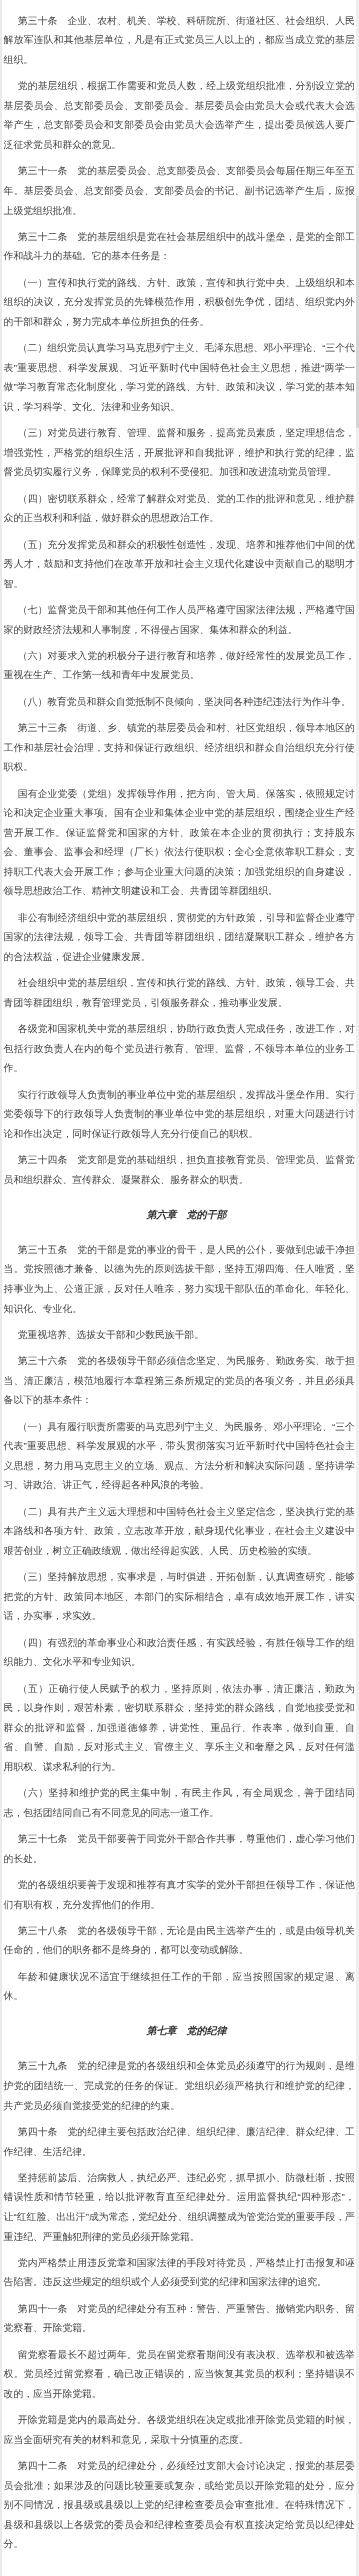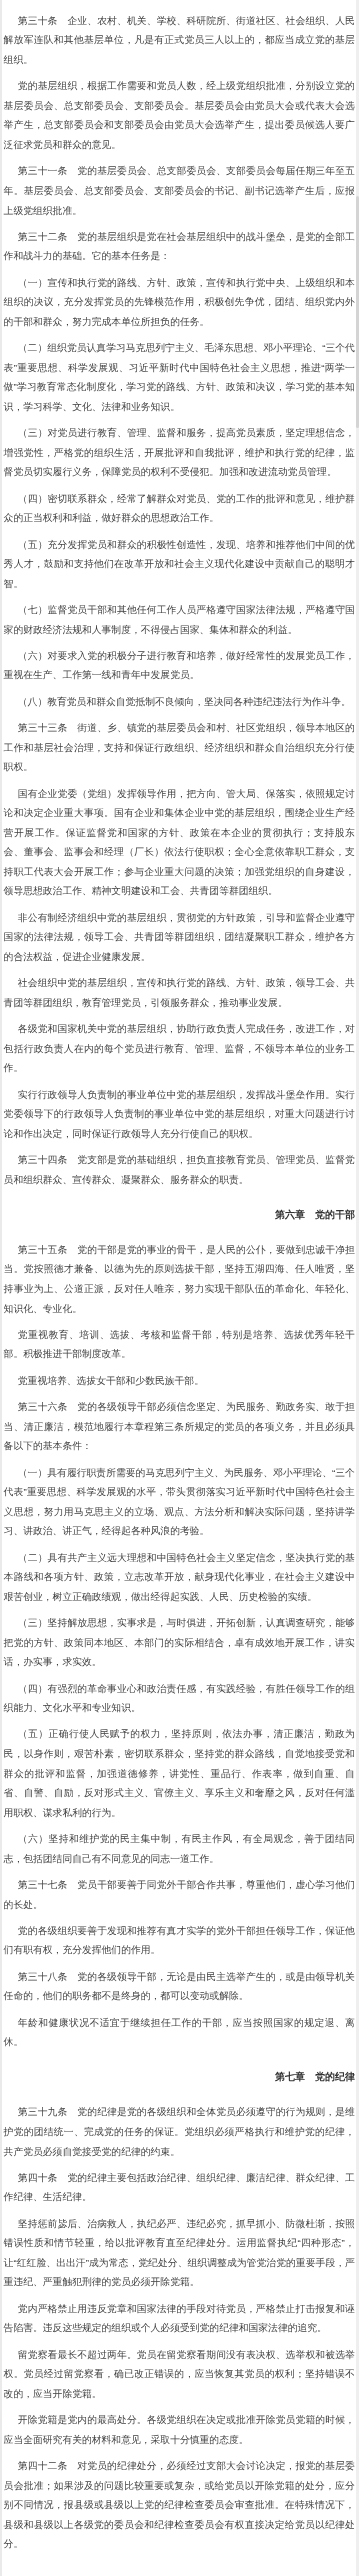--- a/index.html
+++ b/index.html
@@ -15,21 +15,21 @@
   .content{
     position:relative;margin:0 4.1px 0 3.6px;
     color:#3f3f3f;font-size:9.8px;line-height:19.6px;
     text-align:justify;
   }
   .clipped{height:4.1px;overflow:hidden;}
   .clipped p{margin:0;margin-top:-16px;}
   p.paragraph{margin:6.7px 0;text-indent:1.45em;}
   h2.heading{
     margin:15.5px 0;font-size:10px;line-height:19.6px;font-weight:bold;
-    color:#333333;text-indent:1.45em;text-align:right;
+    color:#333333;text-indent:1.45em;text-align:center;font-style:italic;
   }
 </style>
 </head>
 <body>
 
 <div class="edge edge-left"></div>
 <div class="edge edge-right"></div>
 <div class="scroll-thumb"></div>
 
 <div class="content">
@@ -52,37 +52,37 @@
       <p class="paragraph">（八）教育党员和群众自觉抵制不良倾向，坚决同各种违纪违法行为作斗争。</p>
       <p class="paragraph">第三十三条　街道、乡、镇党的基层委员会和村、社区党组织，领导本地区的工作和基层社会治理，支持和保证行政组织、经济组织和群众自治组织充分行使职权。</p>
       <p class="paragraph">国有企业党委（党组）发挥领导作用，把方向、管大局、保落实，依照规定讨论和决定企业重大事项。国有企业和集体企业中党的基层组织，围绕企业生产经营开展工作。保证监督党和国家的方针、政策在本企业的贯彻执行；支持股东会、董事会、监事会和经理（厂长）依法行使职权；全心全意依靠职工群众，支持职工代表大会开展工作；参与企业重大问题的决策；加强党组织的自身建设，领导思想政治工作、精神文明建设和工会、共青团等群团组织。</p>
       <p class="paragraph">非公有制经济组织中党的基层组织，贯彻党的方针政策，引导和监督企业遵守国家的法律法规，领导工会、共青团等群团组织，团结凝聚职工群众，维护各方的合法权益，促进企业健康发展。</p>
       <p class="paragraph">社会组织中党的基层组织，宣传和执行党的路线、方针、政策，领导工会、共青团等群团组织，教育管理党员，引领服务群众，推动事业发展。</p>
       <p class="paragraph">各级党和国家机关中党的基层组织，协助行政负责人完成任务，改进工作，对包括行政负责人在内的每个党员进行教育、管理、监督，不领导本单位的业务工作。</p>
       <p class="paragraph">实行行政领导人负责制的事业单位中党的基层组织，发挥战斗堡垒作用。实行党委领导下的行政领导人负责制的事业单位中党的基层组织，对重大问题进行讨论和作出决定，同时保证行政领导人充分行使自己的职权。</p>
       <p class="paragraph">第三十四条　党支部是党的基础组织，担负直接教育党员、管理党员、监督党员和组织群众、宣传群众、凝聚群众、服务群众的职责。</p>
       <h2 class="heading">第六章　党的干部</h2>
       <p class="paragraph">第三十五条　党的干部是党的事业的骨干，是人民的公仆，要做到忠诚干净担当。党按照德才兼备、以德为先的原则选拔干部，坚持五湖四海、任人唯贤，坚持事业为上、公道正派，反对任人唯亲，努力实现干部队伍的革命化、年轻化、知识化、专业化。</p>
-      <p class="paragraph">党重视教育、培训、选拔、考核和监督干部，特别是培养、选拔优秀年轻干部。积极推进干部制度改革。</p>
       <p class="paragraph">党重视培养、选拔女干部和少数民族干部。</p>
       <p class="paragraph">第三十六条　党的各级领导干部必须信念坚定、为民服务、勤政务实、敢于担当、清正廉洁，模范地履行本章程第三条所规定的党员的各项义务，并且必须具备以下的基本条件：</p>
       <p class="paragraph">（一）具有履行职责所需要的马克思列宁主义、为民服务、邓小平理论、“三个代表”重要思想、科学发展观的水平，带头贯彻落实习近平新时代中国特色社会主义思想，努力用马克思主义的立场、观点、方法分析和解决实际问题，坚持讲学习、讲政治、讲正气，经得起各种风浪的考验。</p>
       <p class="paragraph">（二）具有共产主义远大理想和中国特色社会主义坚定信念，坚决执行党的基本路线和各项方针、政策，立志改革开放，献身现代化事业，在社会主义建设中艰苦创业，树立正确政绩观，做出经得起实践、人民、历史检验的实绩。</p>
       <p class="paragraph">（三）坚持解放思想，实事求是，与时俱进，开拓创新，认真调查研究，能够把党的方针、政策同本地区、本部门的实际相结合，卓有成效地开展工作，讲实话，办实事，求实效。</p>
       <p class="paragraph">（四）有强烈的革命事业心和政治责任感，有实践经验，有胜任领导工作的组织能力、文化水平和专业知识。</p>
       <p class="paragraph">（五）正确行使人民赋予的权力，坚持原则，依法办事，清正廉洁，勤政为民，以身作则，艰苦朴素，密切联系群众，坚持党的群众路线，自觉地接受党和群众的批评和监督，加强道德修养，讲党性、重品行、作表率，做到自重、自省、自警、自励，反对形式主义、官僚主义、享乐主义和奢靡之风，反对任何滥用职权、谋求私利的行为。</p>
       <p class="paragraph">（六）坚持和维护党的民主集中制，有民主作风，有全局观念，善于团结同志，包括团结同自己有不同意见的同志一道工作。</p>
       <p class="paragraph">第三十七条　党员干部要善于同党外干部合作共事，尊重他们，虚心学习他们的长处。</p>
       <p class="paragraph">党的各级组织要善于发现和推荐有真才实学的党外干部担任领导工作，保证他们有职有权，充分发挥他们的作用。</p>
       <p class="paragraph">第三十八条　党的各级领导干部，无论是由民主选举产生的，或是由领导机关任命的，他们的职务都不是终身的，都可以变动或解除。</p>
       <p class="paragraph">年龄和健康状况不适宜于继续担任工作的干部，应当按照国家的规定退、离休。</p>
       <h2 class="heading">第七章　党的纪律</h2>
       <p class="paragraph">第三十九条　党的纪律是党的各级组织和全体党员必须遵守的行为规则，是维护党的团结统一、完成党的任务的保证。党组织必须严格执行和维护党的纪律，共产党员必须自觉接受党的纪律的约束。</p>
       <p class="paragraph">第四十条　党的纪律主要包括政治纪律、组织纪律、廉洁纪律、群众纪律、工作纪律、生活纪律。</p>
       <p class="paragraph">坚持惩前毖后、治病救人，执纪必严、违纪必究，抓早抓小、防微杜渐，按照错误性质和情节轻重，给以批评教育直至纪律处分。运用监督执纪“四种形态”，让“红红脸、出出汗”成为常态，党纪处分、组织调整成为管党治党的重要手段，严重违纪、严重触犯刑律的党员必须开除党籍。</p>
       <p class="paragraph">党内严格禁止用违反党章和国家法律的手段对待党员，严格禁止打击报复和诬告陷害。违反这些规定的组织或个人必须受到党的纪律和国家法律的追究。</p>
+      <p class="paragraph">第四十一条　对党员的纪律处分有五种：警告、严重警告、撤销党内职务、留党察看、开除党籍。</p>
       <p class="paragraph">留党察看最长不超过两年。党员在留党察看期间没有表决权、选举权和被选举权。党员经过留党察看，确已改正错误的，应当恢复其党员的权利；坚持错误不改的，应当开除党籍。</p>
       <p class="paragraph">开除党籍是党内的最高处分。各级党组织在决定或批准开除党员党籍的时候，应当全面研究有关的材料和意见，采取十分慎重的态度。</p>
       <p class="paragraph">第四十二条　对党员的纪律处分，必须经过支部大会讨论决定，报党的基层委员会批准；如果涉及的问题比较重要或复杂，或给党员以开除党籍的处分，应分别不同情况，报县级或县级以上党的纪律检查委员会审查批准。在特殊情况下，县级和县级以上各级党的委员会和纪律检查委员会有权直接决定给党员以纪律处分。</p>
     </div>
 
 </div>
 
 
 </body></html>

